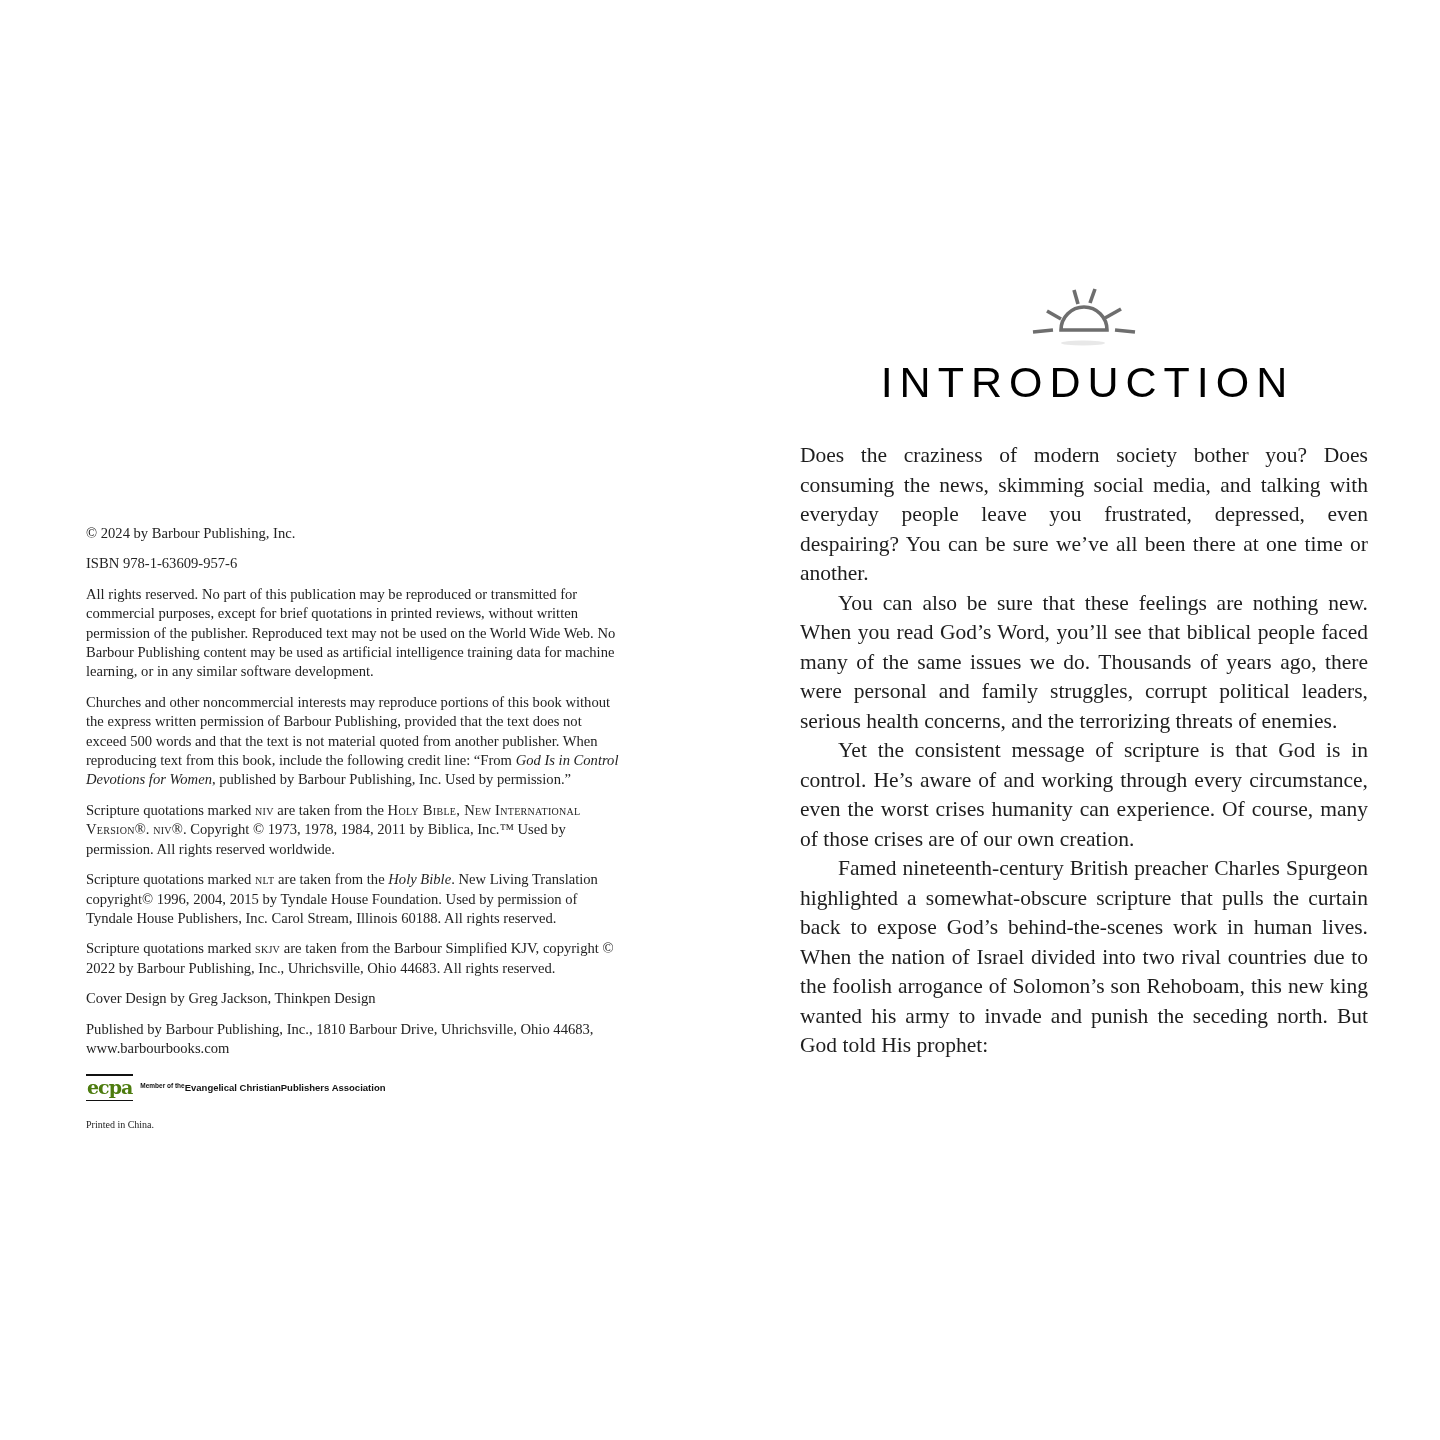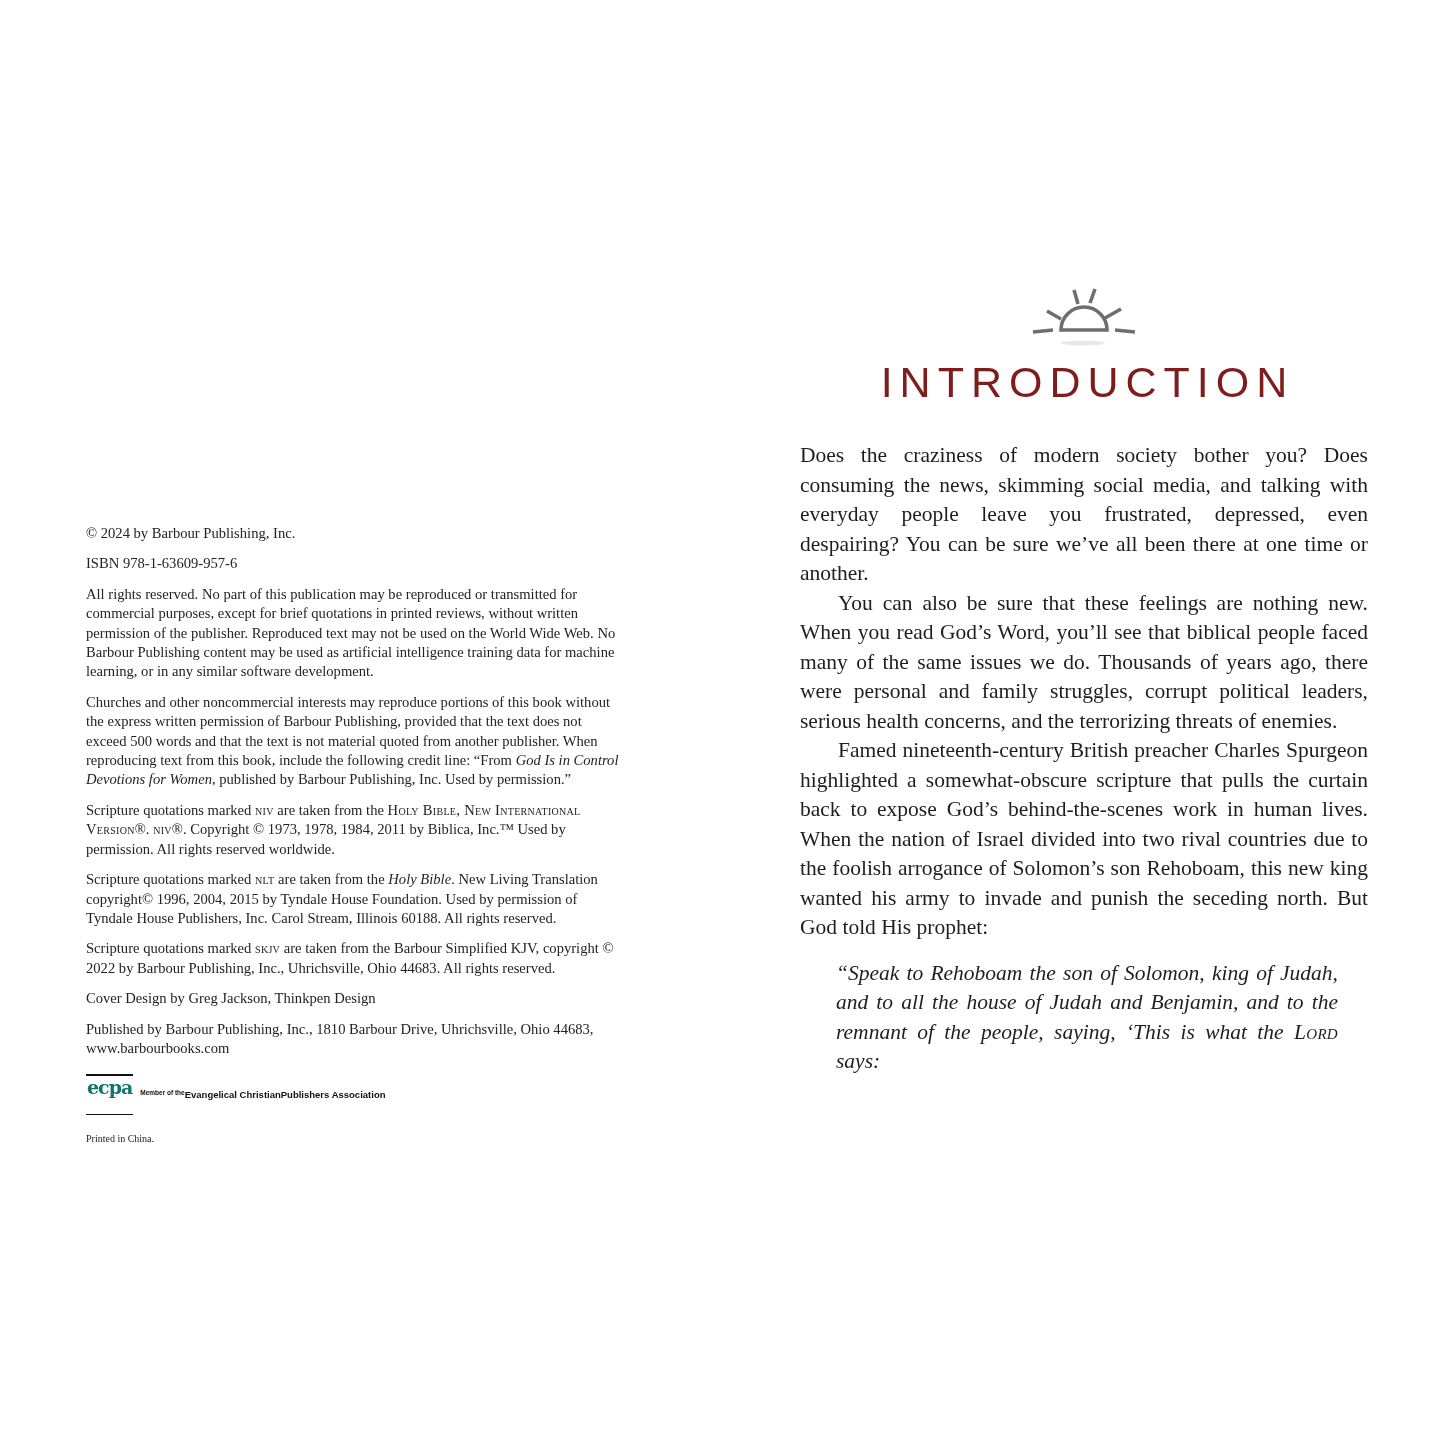--- a/index.html
+++ b/index.html
@@ -33,24 +33,24 @@
     display: flex;
     align-items: center;
     gap: 7px;
     margin: 16px 0 6px 0;
   }
   .ecpa-mark {
     font-family: "DejaVu Serif", serif;
     font-weight: bold;
     font-size: 19px;
     line-height: 1;
-    color: #0f766e;
+    color: #4d7c0f;
     border-top: 2.5px solid #111;
     border-bottom: 1.5px solid #111;
-    padding: 2px 1px 17px 1px;
+    padding: 2px 1px 3px 1px;
     letter-spacing: -1px;
   }
   .ecpa-text { display: flex; flex-direction: row; justify-content: center; }
   .ecpa-member {
     font-family: "Liberation Sans", sans-serif;
     font-weight: bold; font-size: 6.5px; line-height: 8px; color: #111;
   }
   .ecpa-line {
     font-family: "Liberation Sans", sans-serif;
     font-weight: bold; font-size: 9.5px; line-height: 11px; color: #111;
@@ -67,21 +67,21 @@
   .sun-wrap { text-align: center; height: 64px; }
   .chapter-title {
     margin: 12px 0 0 0;
     text-align: center;
     font-family: "Liberation Sans", sans-serif;
     font-weight: 400;
     font-size: 43px;
     line-height: 1.1;
     letter-spacing: 7px;
     text-indent: 7px;
-    color: #7f1d1d;
+    color: #000000;
   }
   .body-text {
     margin-top: 35px;
     font-size: 21.5px;
     line-height: 29.5px;
     text-align: justify;
   }
   .body-text p { margin: 0; text-indent: 38px; }
   .body-text p.no-indent { text-indent: 0; }
   .scripture-quote {
@@ -140,18 +140,18 @@
         </g>
         <ellipse cx="58" cy="60" rx="22" ry="2.5" fill="#bdbdbd" opacity="0.35"></ellipse>
       </svg>
     </div>
 
     <h1 class="chapter-title">INTRODUCTION</h1>
 
     <div class="body-text">
       <p class="no-indent"><span>Does the craziness of modern society bother you? Does consuming the news, skimming social media, and talking with everyday people leave you frustrated, depressed, even despairing? You can be sure we’ve all been there at one time or another.</span></p>
       <p><span>You can also be sure that these feelings are nothing new. When you read God’s Word, you’ll see that biblical people faced many of the same issues we do. Thousands of years ago, there were personal and family struggles, corrupt political leaders, serious health concerns, and the terrorizing threats of enemies.</span></p>
+      <p><span>Yet the consistent message of scripture is that God is in control. He’s aware of and working through every circumstance, even the worst crises humanity can experience. Of course, many of those crises are of our own creation.</span></p>
       <p><span>Famed nineteenth-century British preacher Charles Spurgeon highlighted a somewhat-obscure scripture that pulls the curtain back to expose God’s behind-the-scenes work in human lives. When the nation of Israel divided into two rival countries due to the foolish arrogance of Solomon’s son Rehoboam, this new king wanted his army to invade and punish the seceding north. But God told His prophet:</span></p>
-      <blockquote class="scripture-quote"><span class="seg-i">“Speak to Rehoboam the son of Solomon, king of Judah, and to all the house of Judah and Benjamin, and to the remnant of the people, saying, ‘This is what the </span><span class="seg-i seg-sc">Lord</span><span class="seg-i"> says:</span></blockquote>
     </div>
   </div>
 
 </div>
 
 </body></html>

